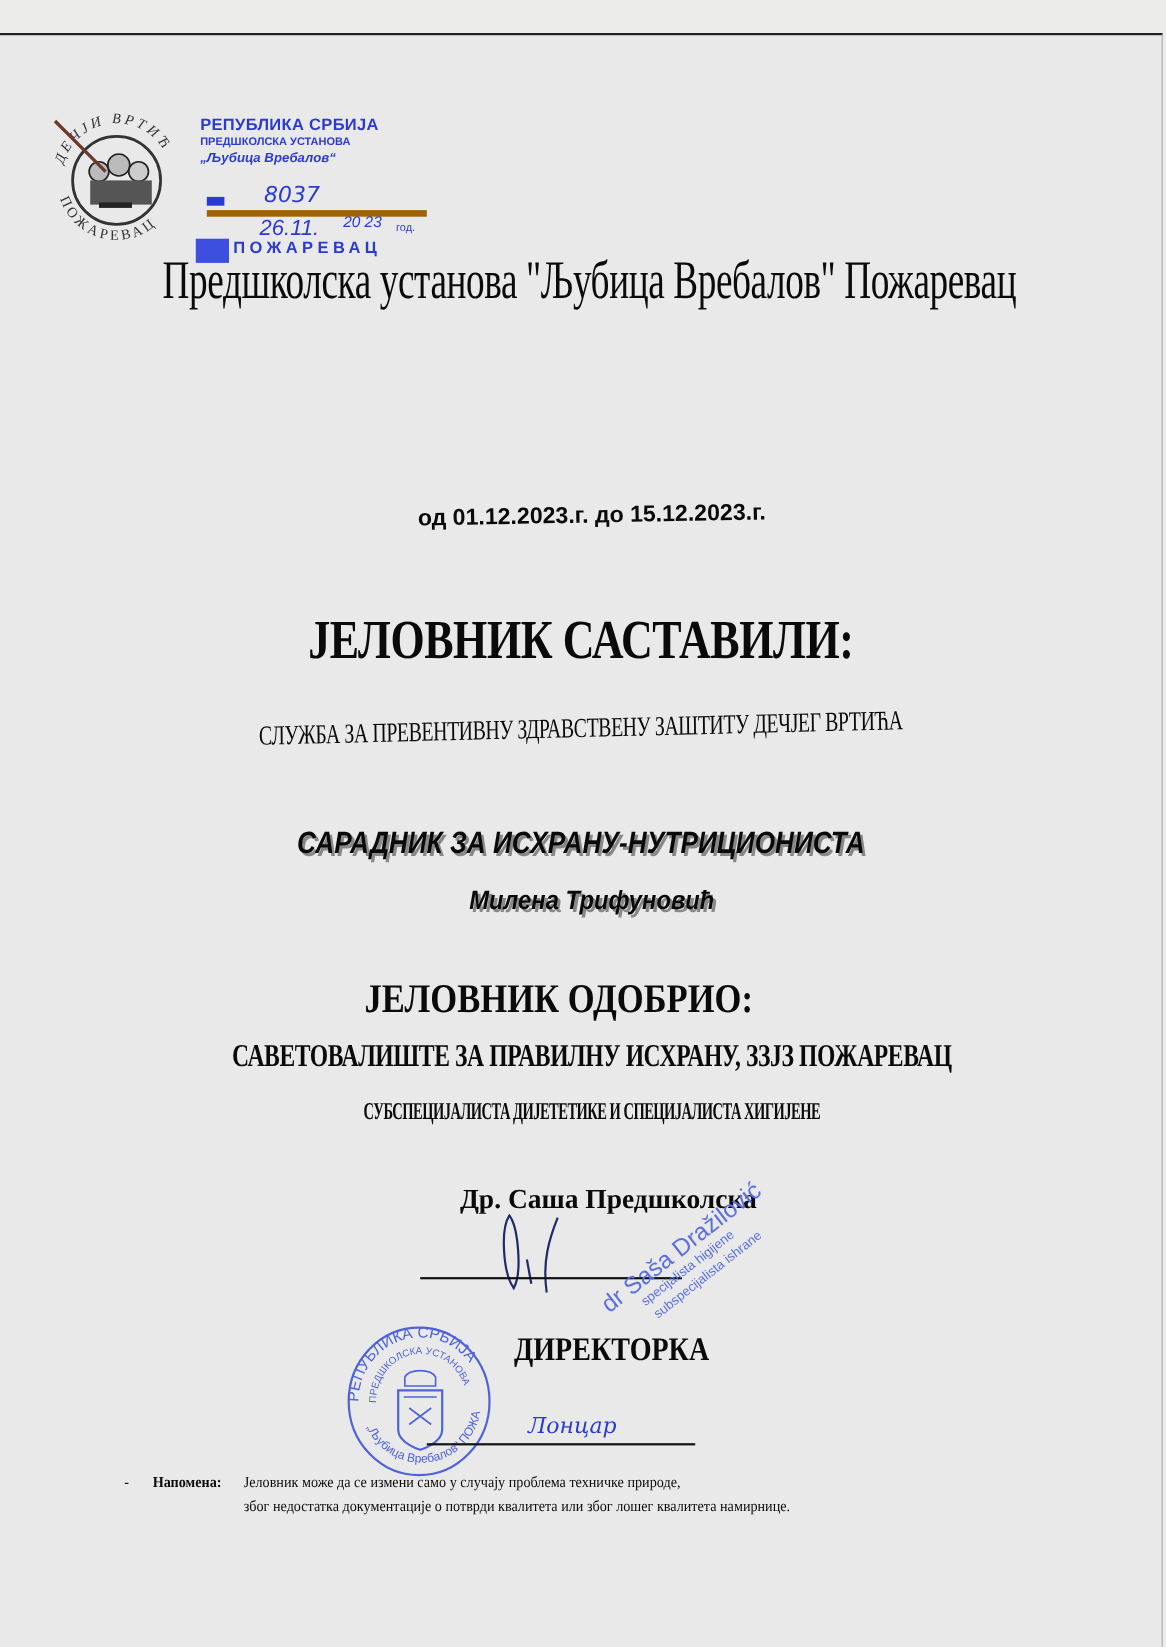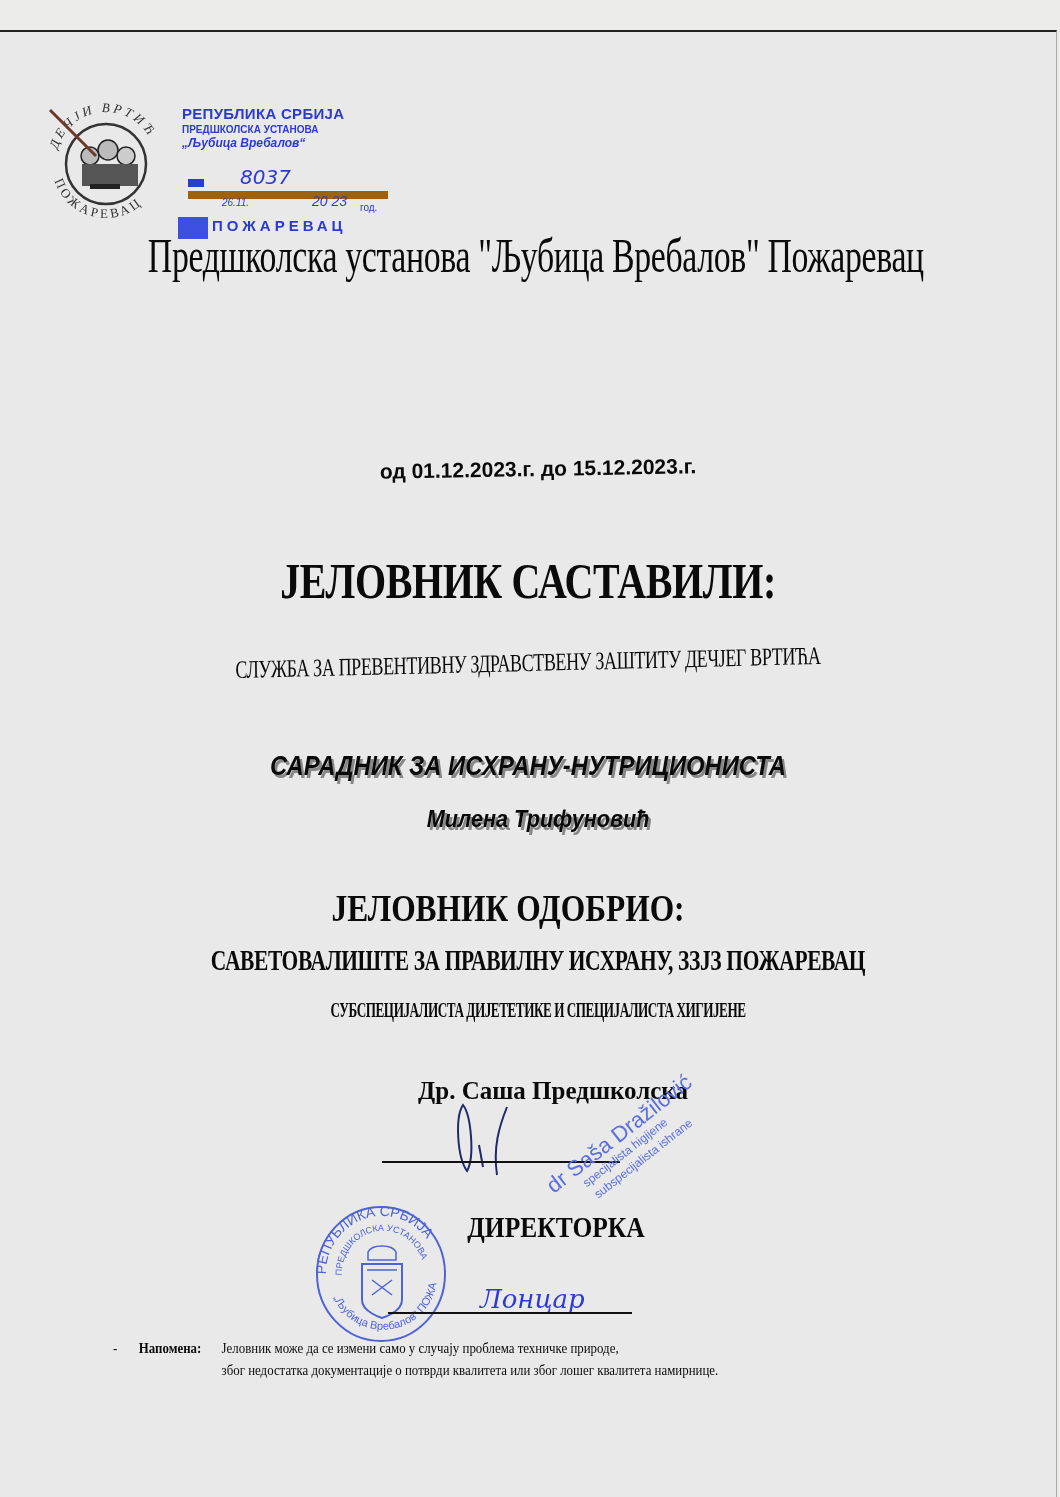--- a/index.html
+++ b/index.html
@@ -26,28 +26,28 @@
     
     .reg-stamp {
       left: 182px; top: 73px; width: 210px; height: 145px;
       color: #2b3bd0; font-family: "Liberation Sans", sans-serif;
     }
     .reg-stamp .l1 { font-size: 15px; font-weight: bold; letter-spacing: 0.3px; }
     .reg-stamp .l2 { font-size: 10px; font-weight: bold; margin-top: 2px; }
     .reg-stamp .l3 { font-size: 12px; font-weight: bold; margin-top: 1px; font-style: italic; }
     .reg-stamp .num {
       position: absolute; left: 6px; top: 62px; width: 200px; height: 24px;
-      border-bottom: 8px solid #a16207;
+      border-bottom: 6px solid #a16207;
     }
     .reg-stamp .num .box { position:absolute; left:0; top:12px; width:16px; height:8px; background:#2b3bd0; }
     .reg-stamp .num .val {
       position:absolute; left:52px; top:-2px; font-family:"DejaVu Sans", sans-serif; font-size:20px; font-weight:normal; color:#2b3bd0; font-style: italic;
     }
     .reg-stamp .date {
-      position:absolute; left:40px; top:92px; font-size: 10px; font-style: italic;
+      position:absolute; left:54px; top:92px; font-size: 20px; font-style: italic;
     }
     .reg-stamp .year { position:absolute; left:130px; top:88px; font-size: 14px; font-style: italic; }
     .reg-stamp .god { position:absolute; left:178px; top:97px; font-size: 10px; text-align: right; }
     .reg-stamp .city {
       position:absolute; left:-4px; top:112px; width: 170px; height: 22px;
       background: linear-gradient(90deg, #3d4fe0 0 30px, transparent 30px);
       font-size: 15px; font-weight: bold; letter-spacing: 4px; padding-left: 34px; box-sizing: border-box;
     }
 
     .title-main {
@@ -107,21 +107,21 @@
     }
     .director-title {
       top: 1178px; font-size: 30px; font-weight: bold; left: 56px; transform: scaleX(0.85);
     }
     .director-name {
       top: 1225px; font-size: 30px; font-weight: bold; left: 50px;
     }
     .sig-line-2 { left: 388px; top: 1280px; width: 244px; border-top: 2px solid #111; }
     .director-sig {
       left: 480px; top: 1252px; font-family: "DejaVu Serif", serif; font-style: italic;
-      font-size: 26px; color: #2b3bd0;
+      font-size: 20px; color: #2b3bd0;
     }
 
     .note {
       left: 113px; top: 1306px; font-size: 14px; line-height: 22px; white-space: nowrap;
       transform: scaleX(0.92); transform-origin: left top;
     }
     .note .bullet { position:absolute; left: 0; top: 0; }
     .note .lbl { font-weight: bold; position: absolute; left: 28px; top: 0; }
     .note .l1 { position:absolute; left: 118px; top: 0; }
     .note .l2 { position:absolute; left: 118px; top: 22px; }

